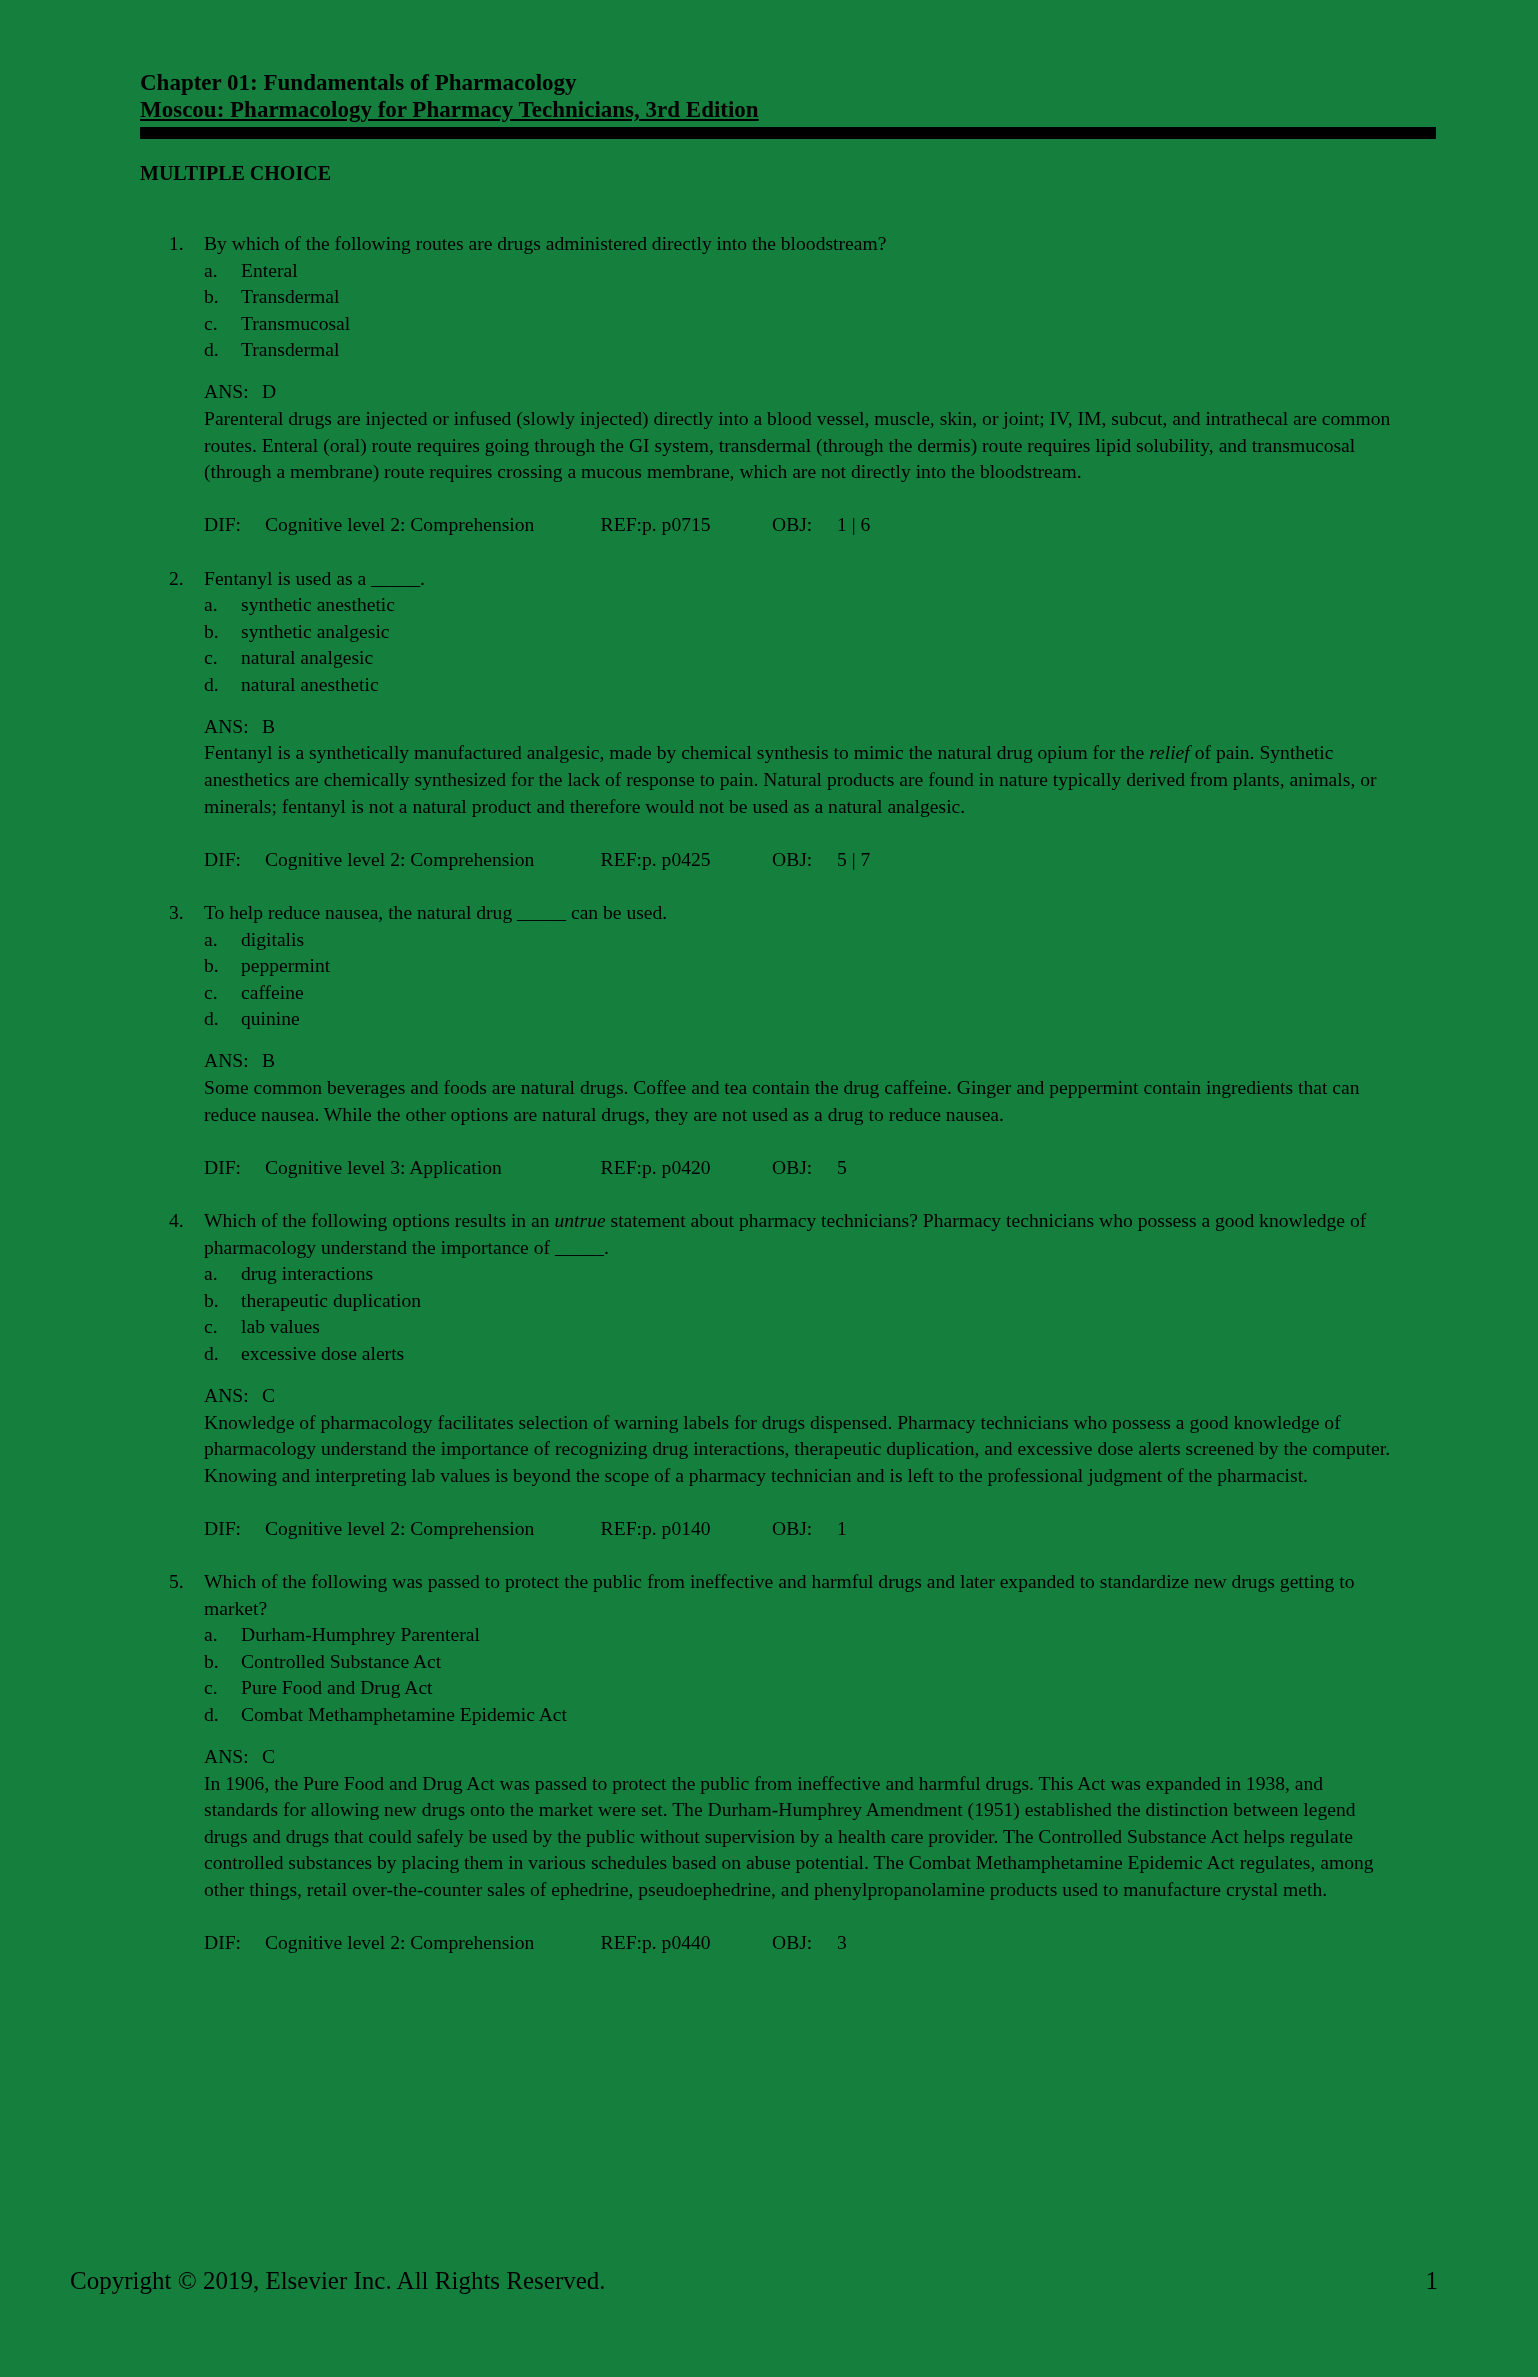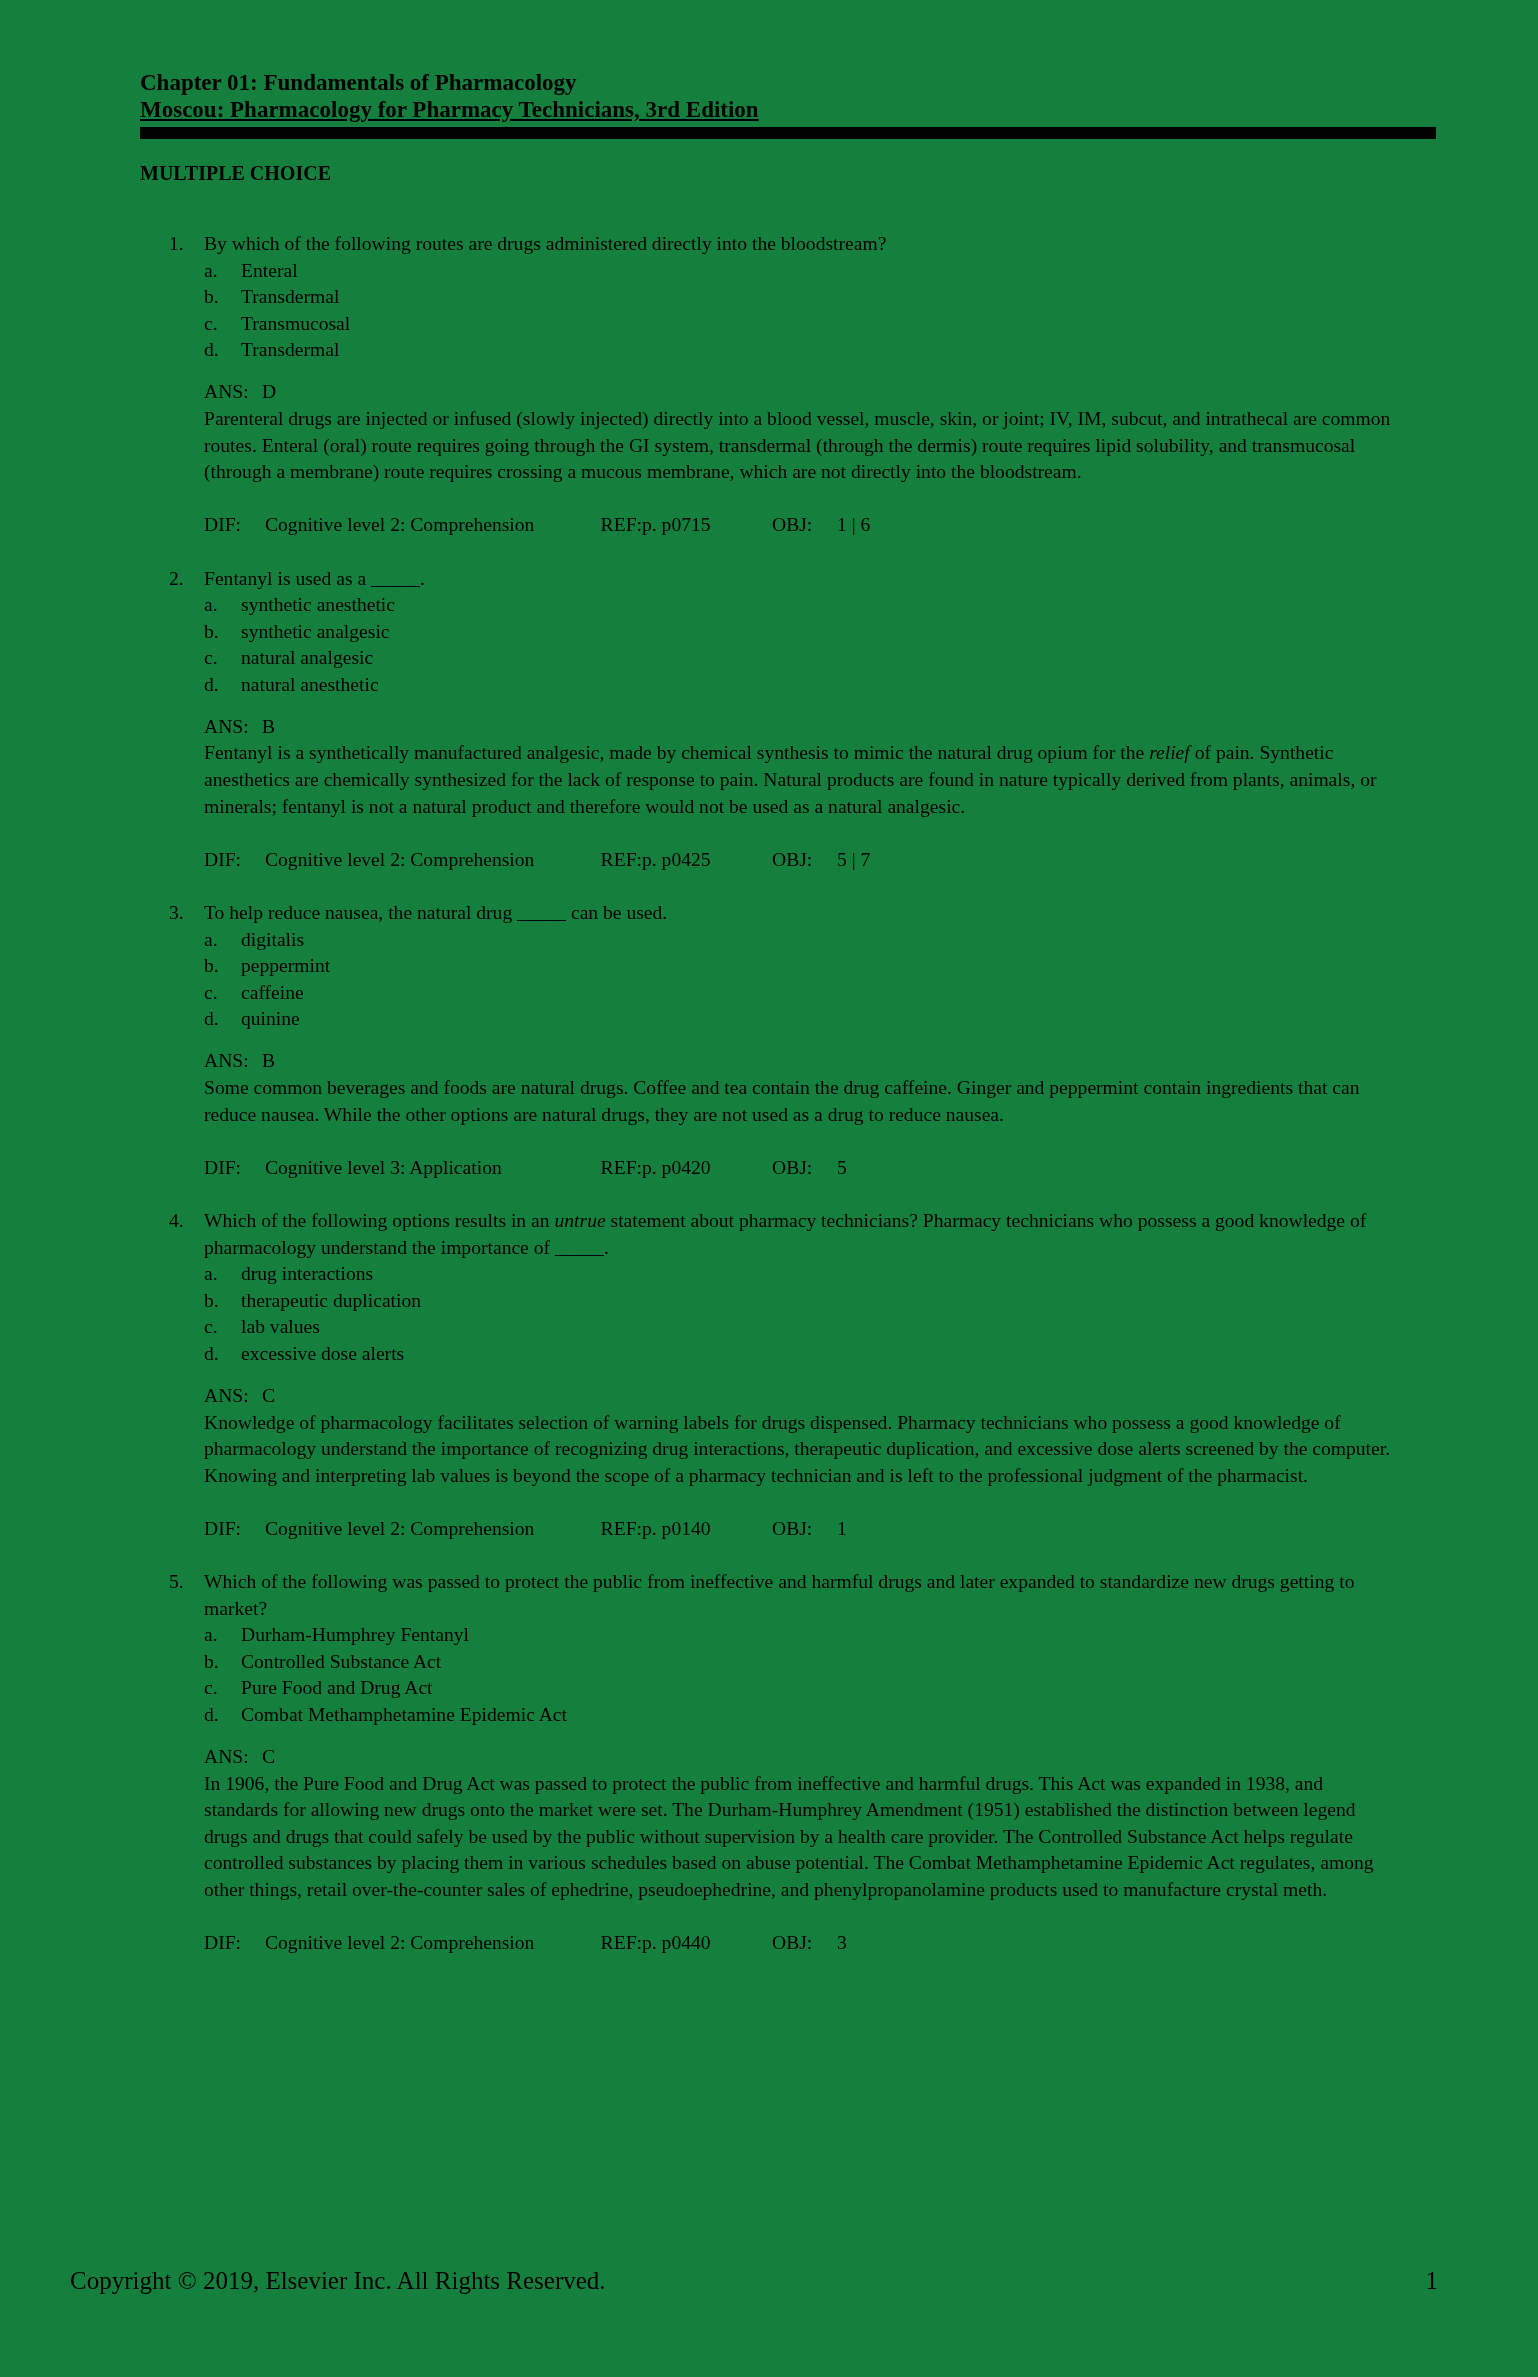--- a/index.html
+++ b/index.html
@@ -213,21 +213,21 @@
       </div>
     </div>
 
     <div class="question">
       <span class="q-num">5.</span>
       <div class="q-body">
         <div class="stem"><span>Which of the following was passed to protect the public from ineffective and harmful drugs and later expanded to standardize new drugs getting to market?</span></div>
         <div class="options">
           <div class="opt">
             <span class="opt-letter">a.</span>
-            <span class="opt-text">Durham-Humphrey Fentanyl</span>
+            <span class="opt-text">Durham-Humphrey Parenteral</span>
           </div>
           <div class="opt">
             <span class="opt-letter">b.</span>
             <span class="opt-text">Controlled Substance Act</span>
           </div>
           <div class="opt">
             <span class="opt-letter">c.</span>
             <span class="opt-text">Pure Food and Drug Act</span>
           </div>
           <div class="opt">

